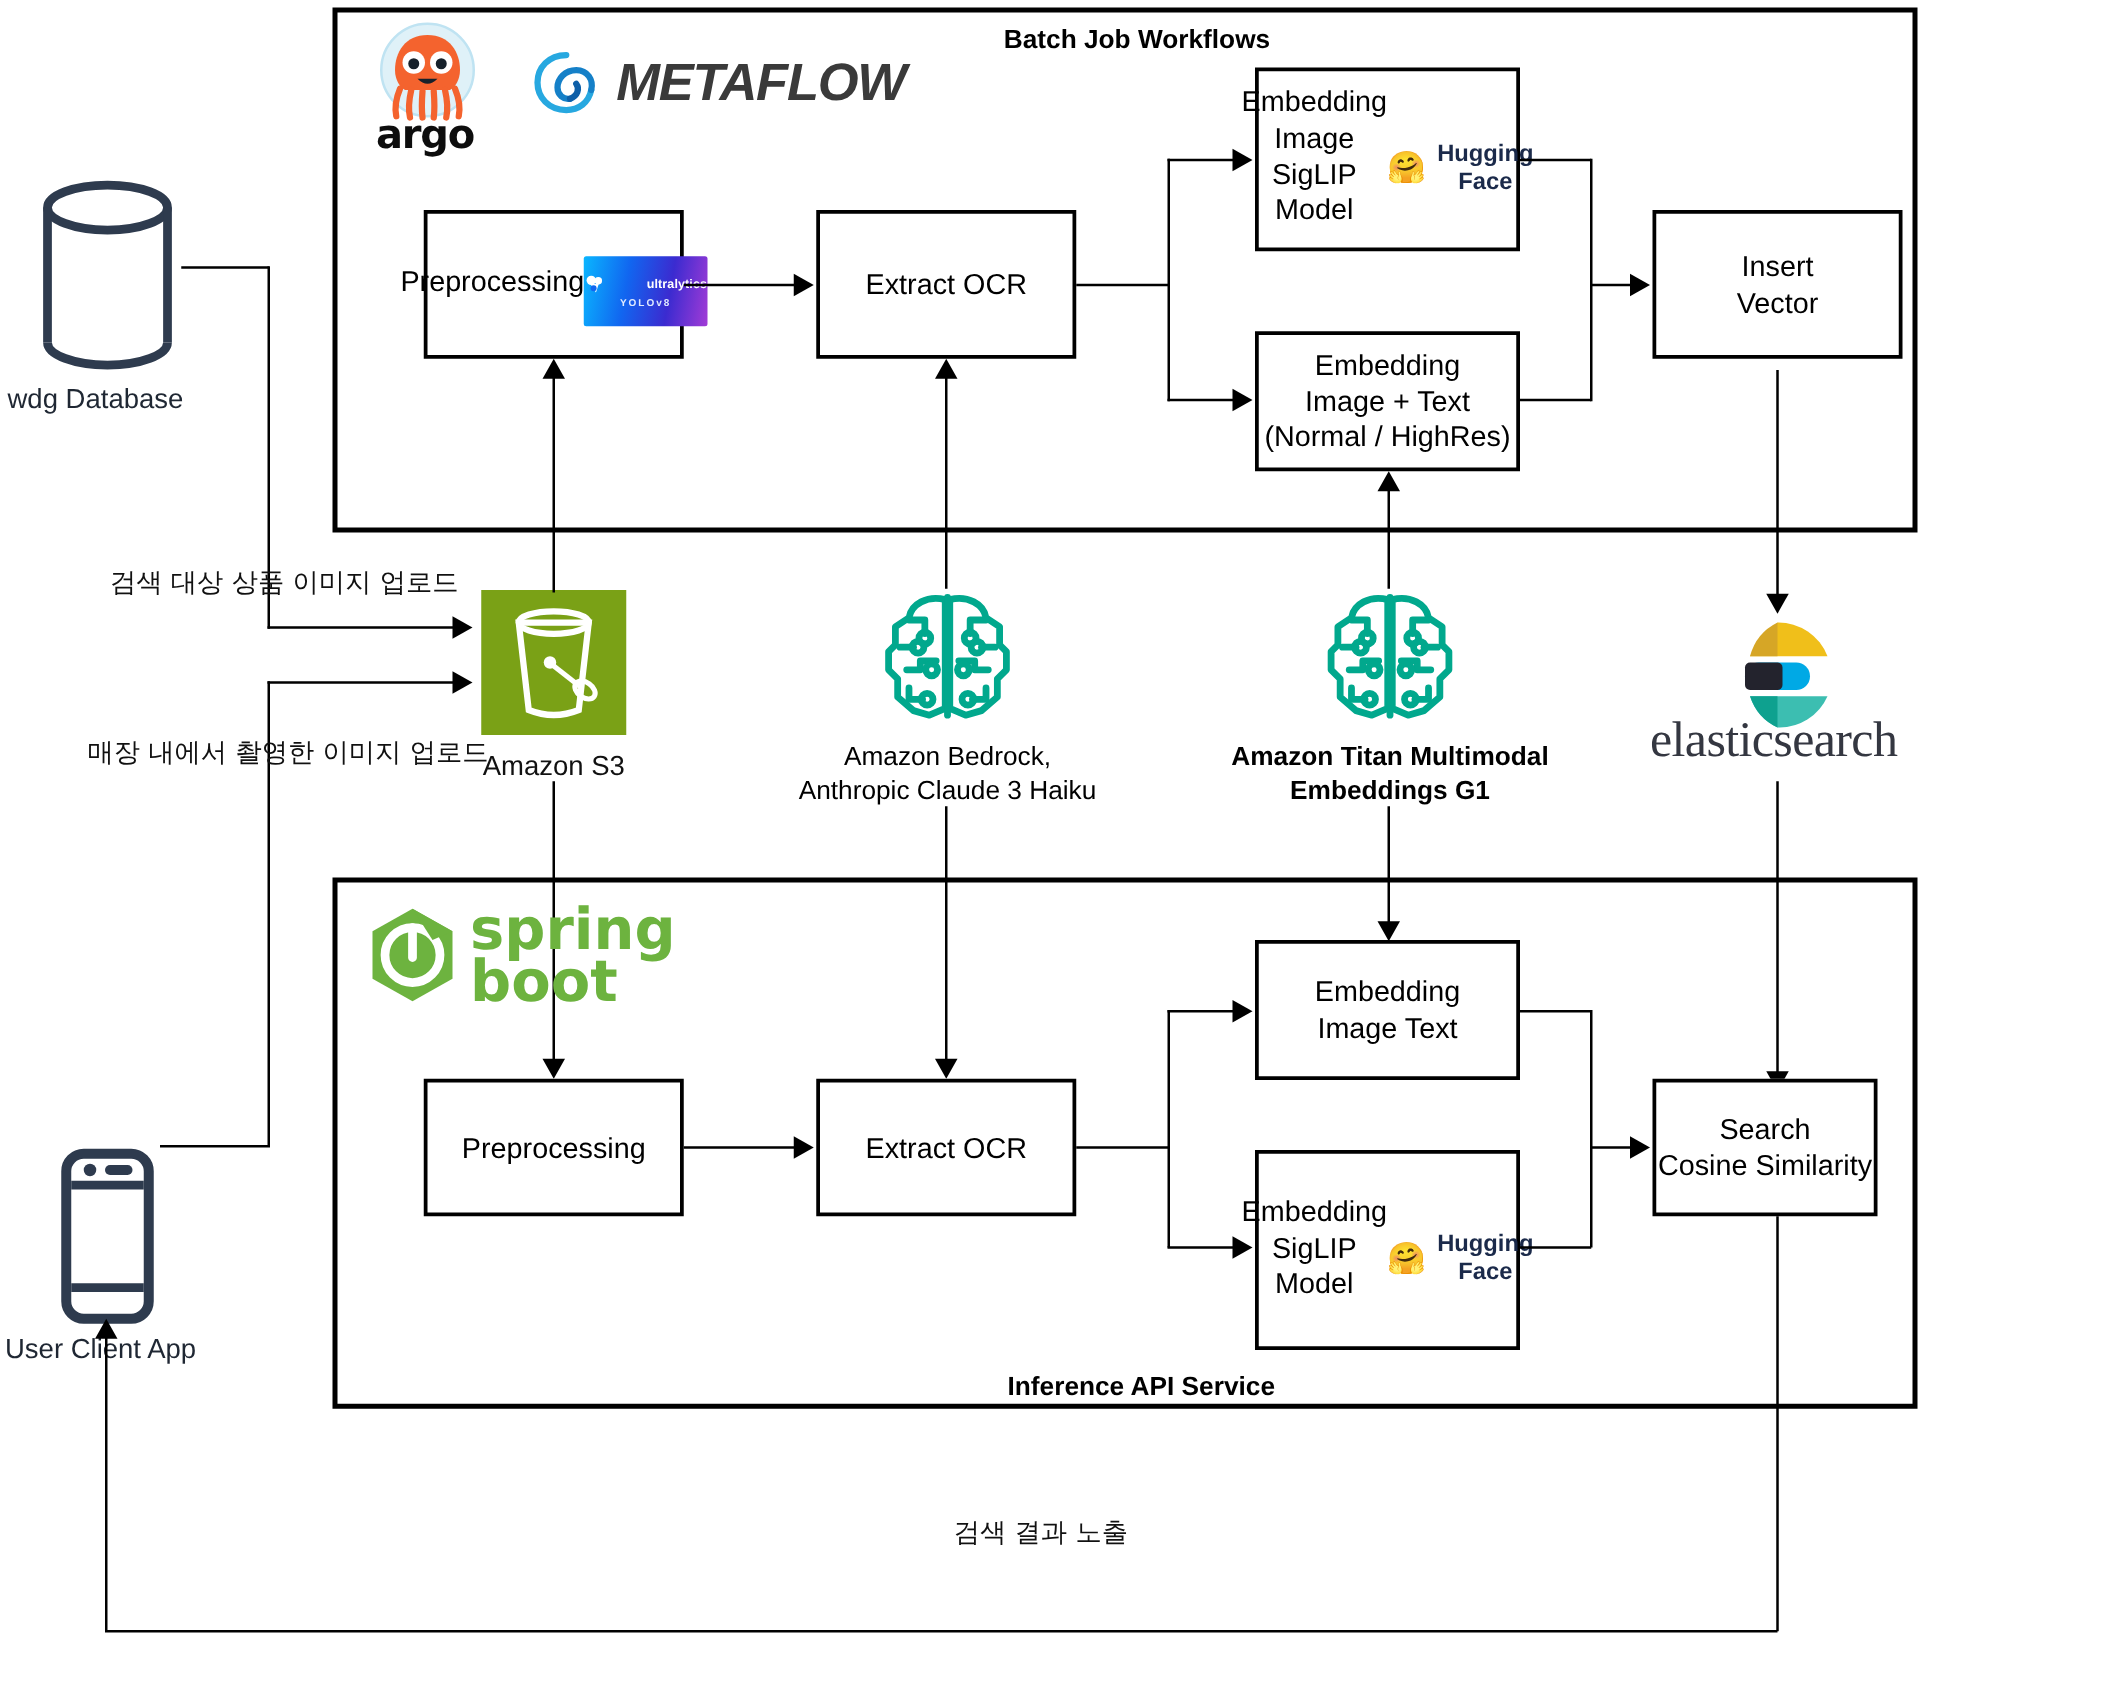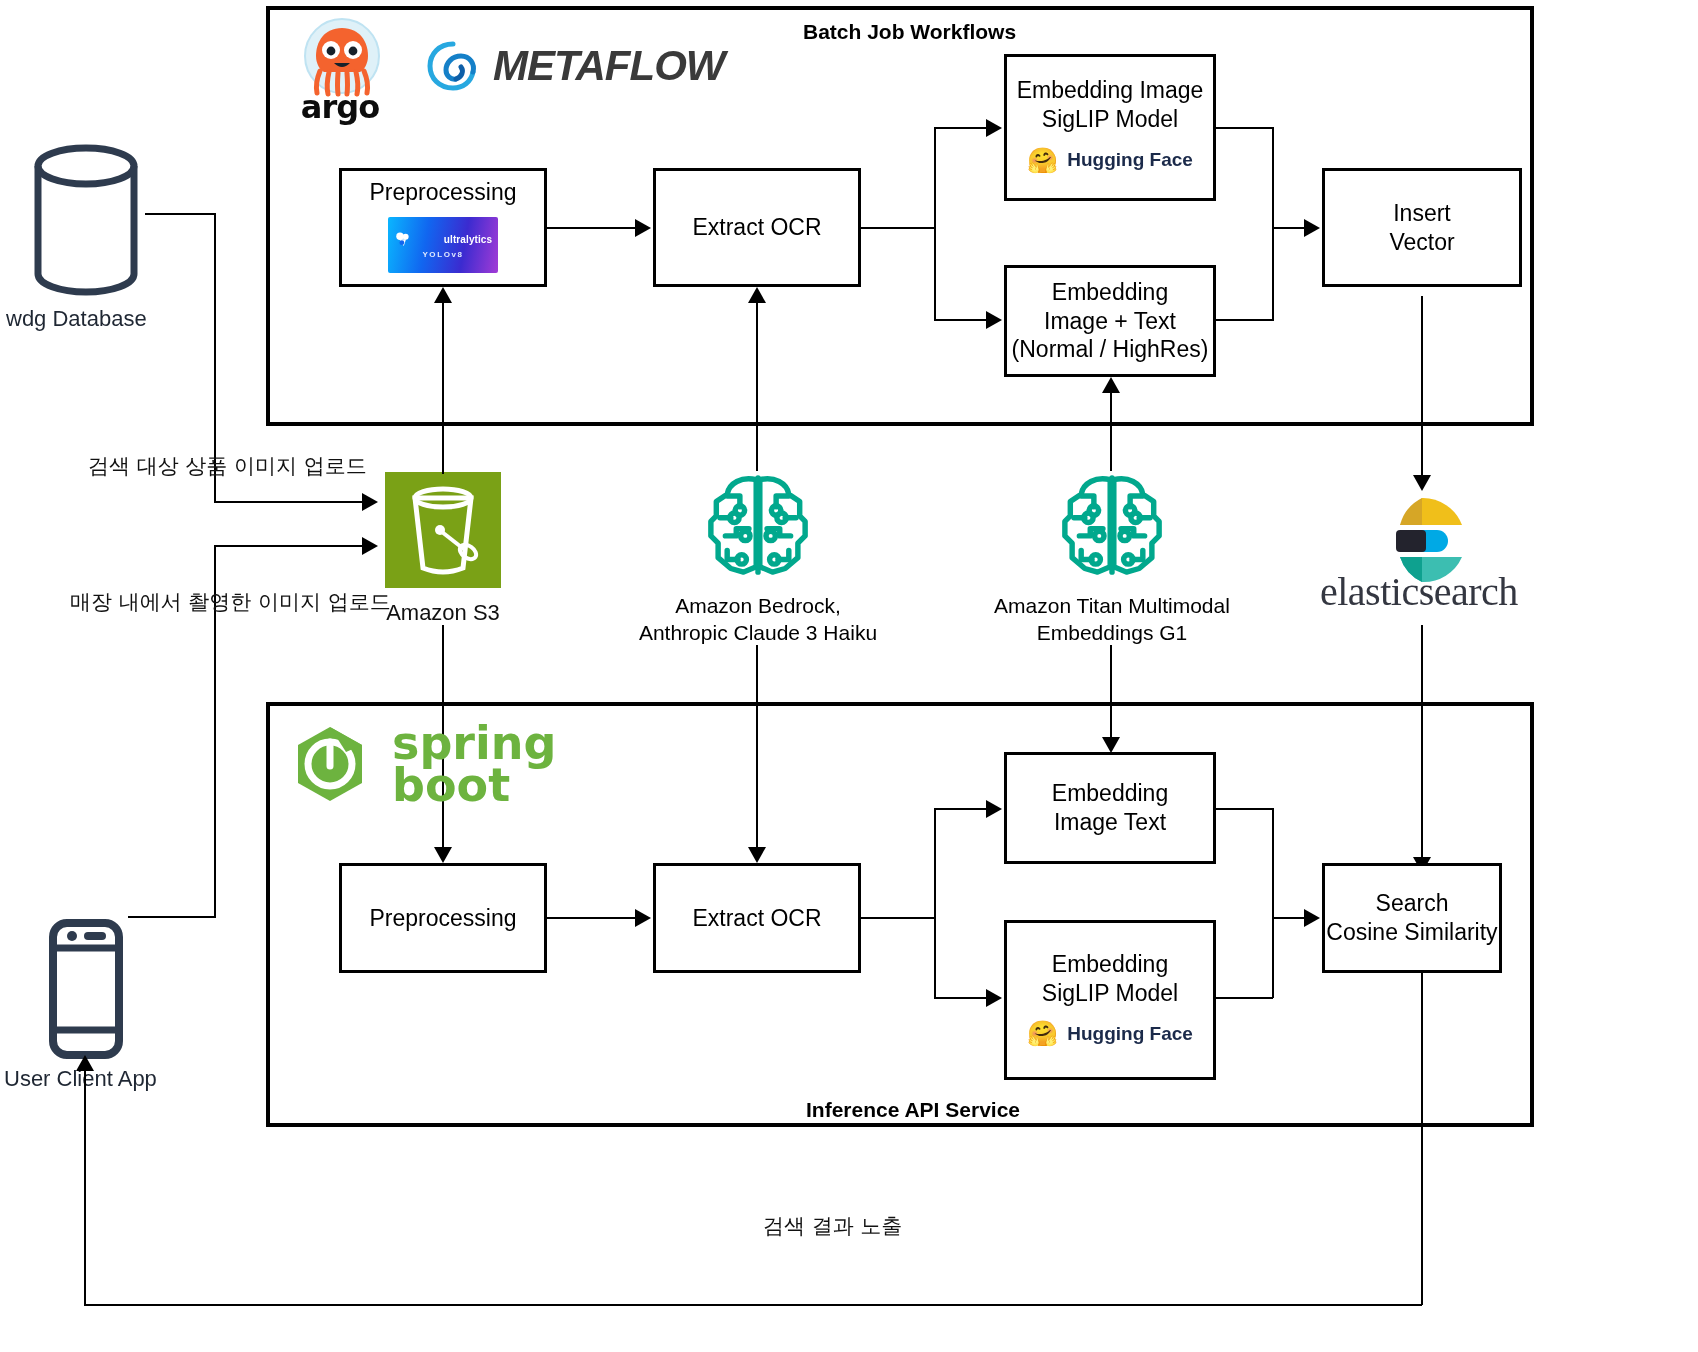--- a/index.html
+++ b/index.html
@@ -1,20 +1,20 @@
 <!DOCTYPE html>
 <html><head>
 <meta charset="utf-8">
 <style>
   html,body{margin:0;padding:0;background:#ffffff;}
   body{font-family:"Liberation Sans","DejaVu Sans",sans-serif;}
   #canvas{position:relative;width:1698px;height:1352px;background:#fff;overflow:hidden;}
   .abs{position:absolute;}
   .box{position:absolute;border:3px solid #000;background:#fff;box-sizing:border-box;
-       display:flex;flex-direction:column;align-items:center;justify-content:center;text-align:center;}
+       display:flex;flex-direction:row;align-items:center;justify-content:center;text-align:center;}
   .box .ttl{font-size:23px;color:#000;line-height:1.25;white-space:pre-line;}
   .grp{position:absolute;border:4px solid #000;background:transparent;box-sizing:border-box;}
   .grp-title{position:absolute;font-size:21px;font-weight:bold;color:#000;}
   .lbl{position:absolute;font-size:22px;color:#1f2733;line-height:1.3;text-align:left;white-space:pre-line;}
   .lbl-blk{position:absolute;font-size:21px;color:#000;line-height:1.3;text-align:center;white-space:pre-line;}
   .kor{position:absolute;font-size:21px;color:#111;white-space:nowrap;
        font-family:"DejaVu Sans","Liberation Sans",sans-serif;}
   .ln{position:absolute;background:#000;}
   .ln.h{height:2px;}
   .ln.v{width:2px;}
@@ -39,21 +39,21 @@
              font-size:32px;font-weight:800;color:#0d0d0d;letter-spacing:-1px;
              font-family:"DejaVu Sans",sans-serif;}
   
   .mf{position:absolute;display:flex;align-items:center;gap:12px;}
   .mf-txt{font-size:42px;font-weight:800;font-style:italic;color:#3a3a3a;letter-spacing:-1px;
           font-family:"Liberation Sans",sans-serif;}
   
   .s3-sq{position:absolute;background:#7aa116;}
   .s3-cap{position:absolute;font-size:22px;color:#111;text-align:center;}
   
-  .sb{position:absolute;display:flex;align-items:center;gap:20px;}
+  .sb{position:absolute;display:flex;align-items:center;gap:4px;}
   .sb-txt{display:flex;flex-direction:column;line-height:.92;}
   .sb-t1{font-size:46px;font-weight:700;color:#6db33f;font-family:"DejaVu Sans",sans-serif;}
   .sb-t2{font-size:46px;font-weight:700;color:#6db33f;font-family:"DejaVu Sans",sans-serif;}
   
   .es-txt{position:absolute;font-size:40px;color:#343741;letter-spacing:-0.5px;
           font-family:Liberation Serif, serif;}
 </style>
 </head>
 <body>
 
@@ -233,21 +233,21 @@
       <path d="M49 16 H42 V22"></path>
         <circle cx="42" cy="24" r="2.6"></circle>
       <path d="M53 28 H47"></path>
         <circle cx="45" cy="28" r="2.6"></circle>
       <path d="M50 38 H44 V34 H37"></path>
         <circle cx="39" cy="38" r="2.6"></circle>
       <path d="M49 46 V51 H43"></path>
         <circle cx="41" cy="51" r="2.6"></circle>
     </g>
   </svg>
-  <div class="lbl-blk" style="left:966px;top:592px;width:292px;">Amazon Titan Multimodal
+  <div class="lbl-blk" style="left:966px;top:592px;width:292px;font-weight:bold;">Amazon Titan Multimodal
 Embeddings G1</div>
 
   <div class="ln v" style="left:1110px;top:386px;height:85px;"></div>
   <div class="arw u" style="left:1102px;top:377px;"></div>
 
   <div class="ln v" style="left:1110px;top:645px;height:95px;"></div>
   <div class="arw d" style="left:1102px;top:737px;"></div>
 
   <svg class="abs" style="left:1374px;top:492px;" width="96" height="96" viewBox="0 0 96 96">
     <path d="M48 6 A42 42 0 0 1 88 33 H26 Z" fill="#F0BF1A"></path>

